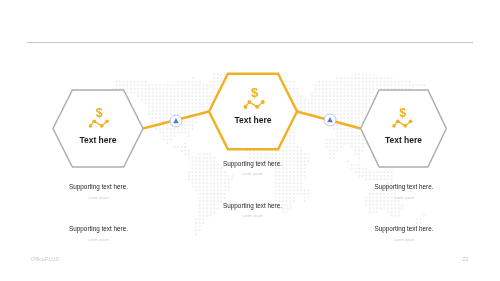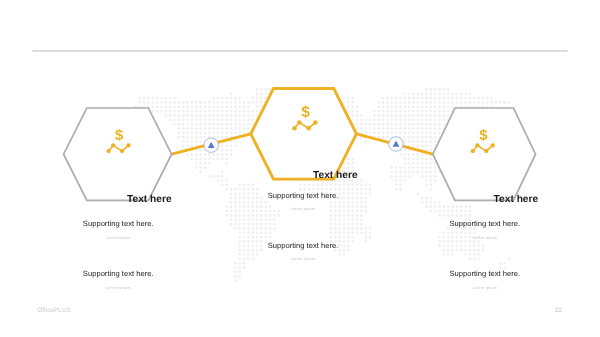--- a/index.html
+++ b/index.html
@@ -1,20 +1,20 @@
 <!DOCTYPE html>
 <html><head>
 <meta charset="utf-8">
 <style>
   html,body{margin:0;padding:0;background:#fff;}
   body{width:500px;height:281px;font-family:"Liberation Sans",sans-serif;overflow:hidden;-webkit-font-smoothing:antialiased;}
   .slide{position:relative;width:500px;height:281px;background:#ffffff;}
   .layer{position:absolute;left:0;top:0;width:500px;height:281px;}
   .divider{position:absolute;left:27px;top:42px;width:446px;height:1.2px;background:#c6c7c9;}
-  .hexlabel{position:absolute;font-weight:bold;color:#1a1a1a;text-align:right;line-height:1;margin-top:25px;}
+  .hexlabel{position:absolute;font-weight:bold;color:#1a1a1a;text-align:center;line-height:1;}
   .sup{position:absolute;font-size:6.35px;color:#1f1f1f;white-space:nowrap;line-height:1;}
   .supsub{position:absolute;font-size:3.2px;color:#c6c6c6;white-space:nowrap;letter-spacing:.2px;line-height:1;}
   .footer{position:absolute;left:31px;top:256px;font-size:5.3px;color:#cacaca;letter-spacing:.05px;}
   .pagenum{position:absolute;left:462.5px;top:256px;font-size:5.3px;color:#bcbcbc;}
 </style>
 </head>
 <body>
 
 <div class="slide">
 

